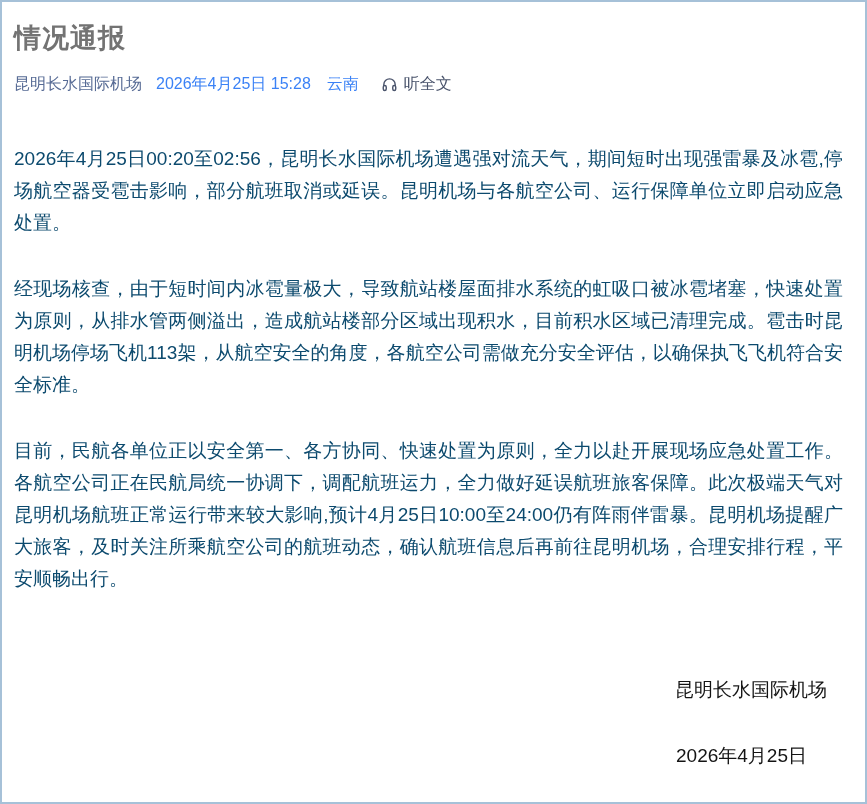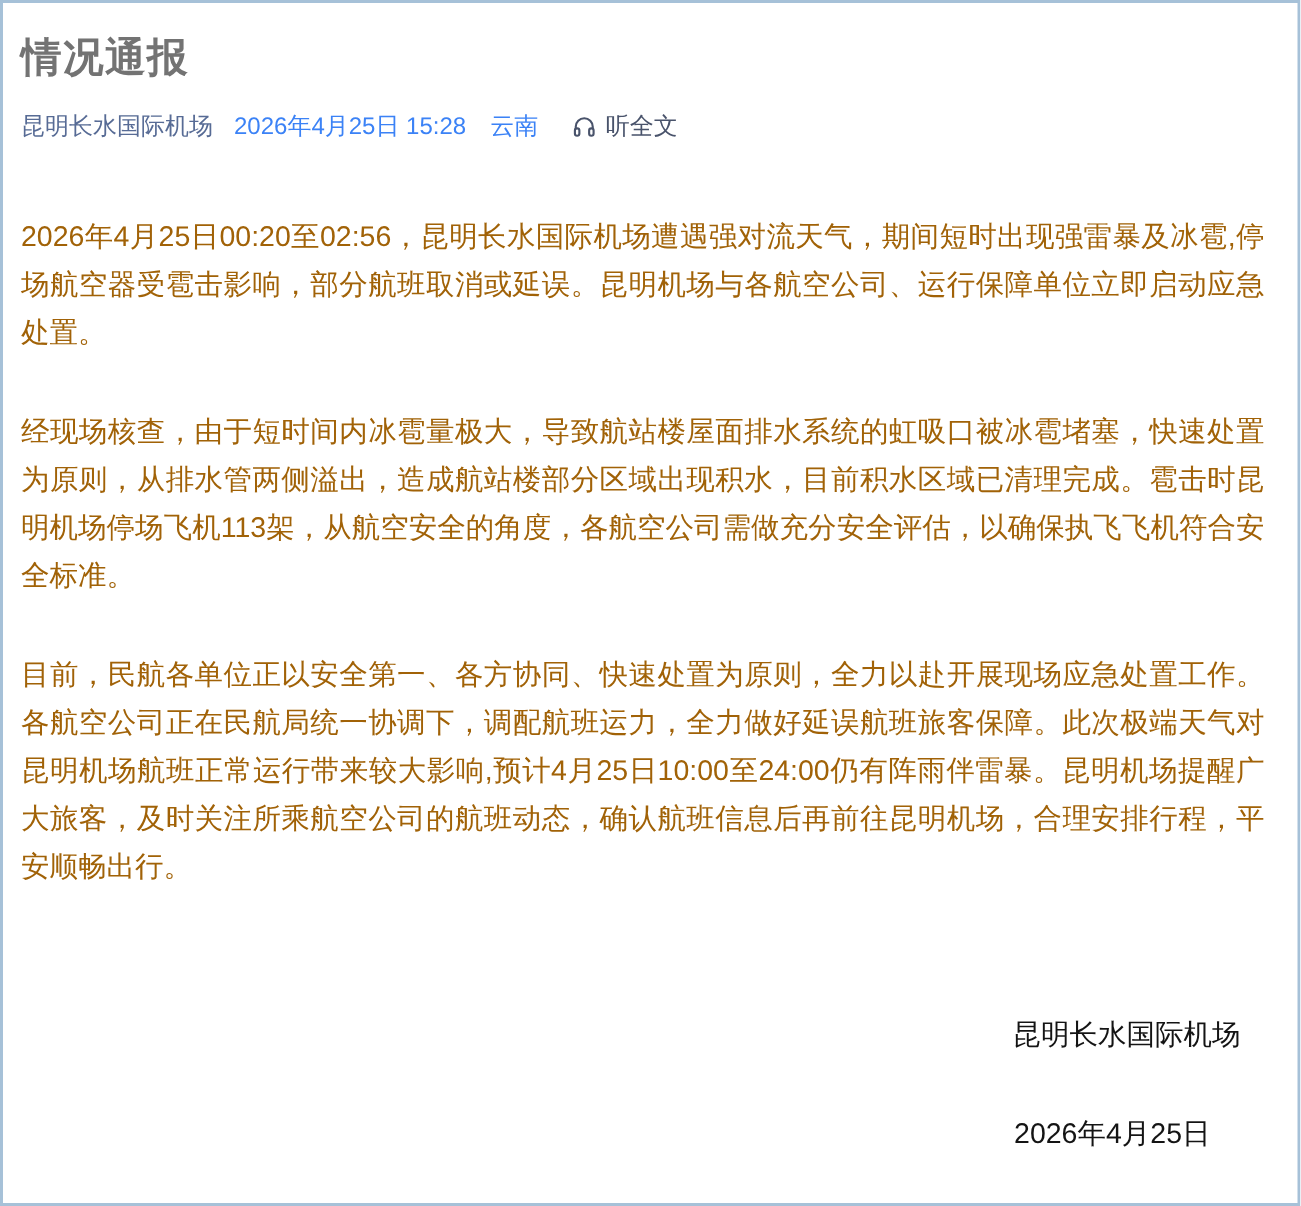--- a/index.html
+++ b/index.html
@@ -48,21 +48,21 @@
     gap: 6px;
     margin-left: 22px;
     color: #49536b;
     cursor: pointer;
   }
   .listen-btn svg { display: block; }
   .article-body {
     margin-top: 48px;
     font-size: 19px;
     line-height: 32px;
-    color: #a16207;
+    color: #0c4a6e;
     text-align: justify;
   }
   .article-body p { margin-bottom: 34px; }
   .article-body p:last-of-type { margin-bottom: 0; }
   .signature-block {
     margin-top: 82px;
     text-align: right;
     font-size: 19px;
     color: #141414;
   }

